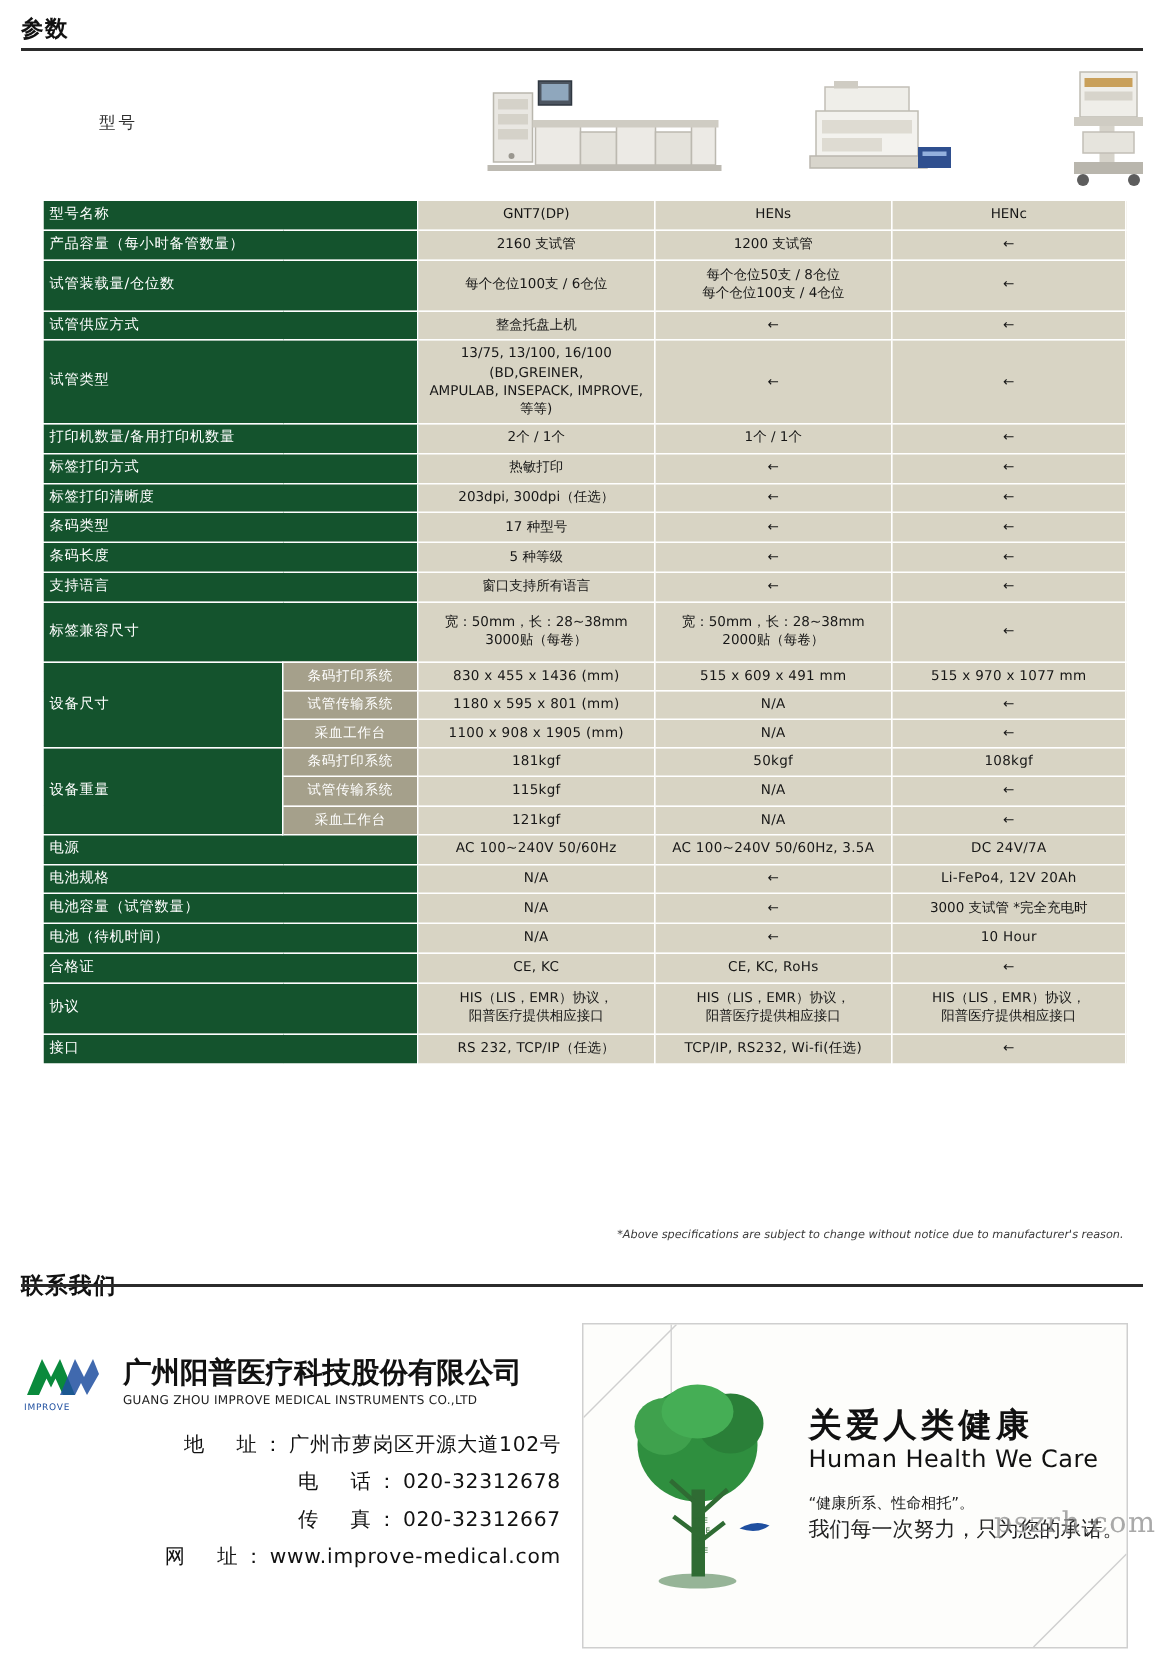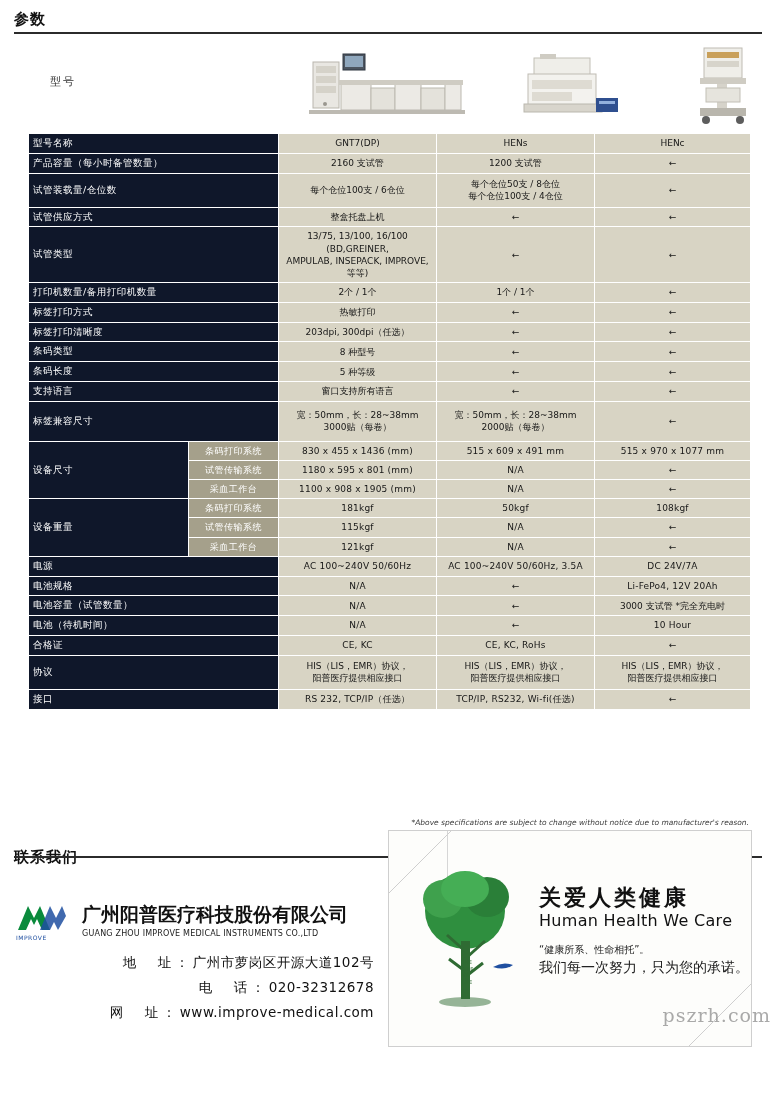--- a/index.html
+++ b/index.html
@@ -21,21 +21,21 @@
     color:#111;
     letter-spacing:1px;
   }
   .section-rule{
     position:absolute;
     height:2px;
     background:#2b2b2b;
   }
 
   
-  .imgrow{position:absolute;left:20px;top:44px;width:722px;height:84px;}
+  .imgrow{position:absolute;left:36px;top:44px;width:722px;height:84px;}
   .imgcell{position:absolute;top:0;height:84px;}
   .label-model{
     position:absolute;left:30px;top:30px;
     font-size:11px;color:#2f2f2f;letter-spacing:2px;
   }
 
   
   table.spec{
     position:absolute;left:28px;top:133px;
     width:722px;
@@ -44,21 +44,21 @@
     font-size:9px;
     color:#161616;
   }
   table.spec td{
     border:1px solid #ffffff;
     padding:3px 4px;
     vertical-align:middle;
     line-height:1.35;
   }
   td.lab{
-    background:#0f172a;
+    background:#14532d;
     color:#ffffff;
     font-size:9.5px;
     padding-left:10px;
     letter-spacing:.5px;
   }
   td.lab2{
     background:#a5a08b;
     color:#ffffff;
     font-size:9px;
     text-align:center;
@@ -93,21 +93,21 @@
   }
   .en-company{
     font-size:8px;color:#222;letter-spacing:.2px;margin-top:1px;white-space:nowrap;
   }
   .addr-list{margin-top:12px;text-align:right;}
   .addr-line{font-size:13.5px;color:#111;margin-bottom:7px;letter-spacing:.5px;}
   .addr-line .k{letter-spacing:4px;}
 
   
   .card{
-    position:absolute;left:388px;top:830px;width:362px;height:215px;
+    position:absolute;left:388px;top:882px;width:362px;height:215px;
     background:#fdfdfb;border:1px solid #cfcfcf;
   }
   .card:before{
     content:"";position:absolute;left:0;top:0;width:58px;height:58px;
     border-right:1px solid #d6d6d6;
     transform:rotate(0deg);
   }
   .diag{position:absolute;left:0;top:0;width:362px;height:215px;}
   .tree-area{position:absolute;left:18px;top:28px;width:120px;height:165px;}
   .slogan-cn{
@@ -244,21 +244,21 @@
         <td class="val arrow">←</td>
       </tr>
       <tr>
         <td class="lab" colspan="2">标签打印清晰度</td>
         <td class="val">203dpi, 300dpi（任选）</td>
         <td class="val arrow">←</td>
         <td class="val arrow">←</td>
       </tr>
       <tr>
         <td class="lab" colspan="2">条码类型</td>
-        <td class="val">8 种型号</td>
+        <td class="val">17 种型号</td>
         <td class="val arrow">←</td>
         <td class="val arrow">←</td>
       </tr>
       <tr>
         <td class="lab" colspan="2">条码长度</td>
         <td class="val">5 种等级</td>
         <td class="val arrow">←</td>
         <td class="val arrow">←</td>
       </tr>
       <tr>
@@ -383,20 +383,23 @@
         <div class="en-company">GUANG ZHOU IMPROVE MEDICAL INSTRUMENTS CO.,LTD</div>
       </div>
     </div>
 
     <div class="addr-list">
       <div class="addr-line">
         <span class="k">地　址：</span><span>广州市萝岗区开源大道102号</span>
       </div>
       <div class="addr-line">
         <span class="k">电　话：</span><span>020-32312678</span>
+      </div>
+      <div class="addr-line">
+        <span class="k">传　真：</span><span>020-32312667</span>
       </div>
       <div class="addr-line">
         <span class="k">网　址：</span><span>www.improve-medical.com</span>
       </div>
     </div>
   </div>
 
   <div class="card">
     <svg class="diag" viewBox="0 0 362 215">
       <line x1="0" y1="62" x2="62" y2="0" stroke="#cfcfcf" stroke-width="1"></line>

